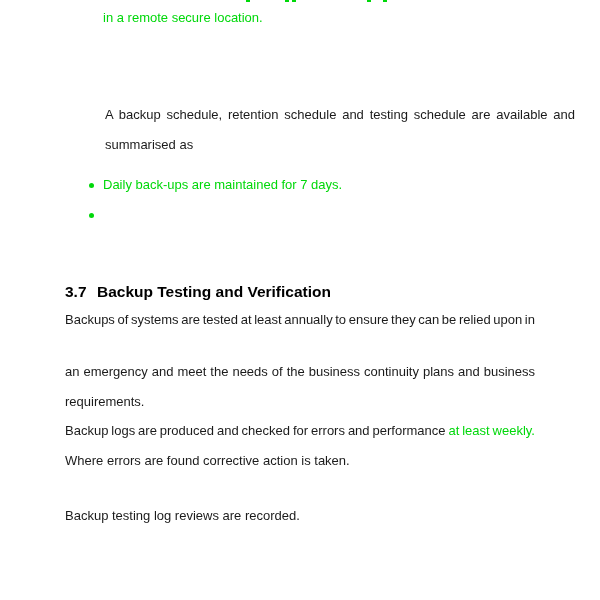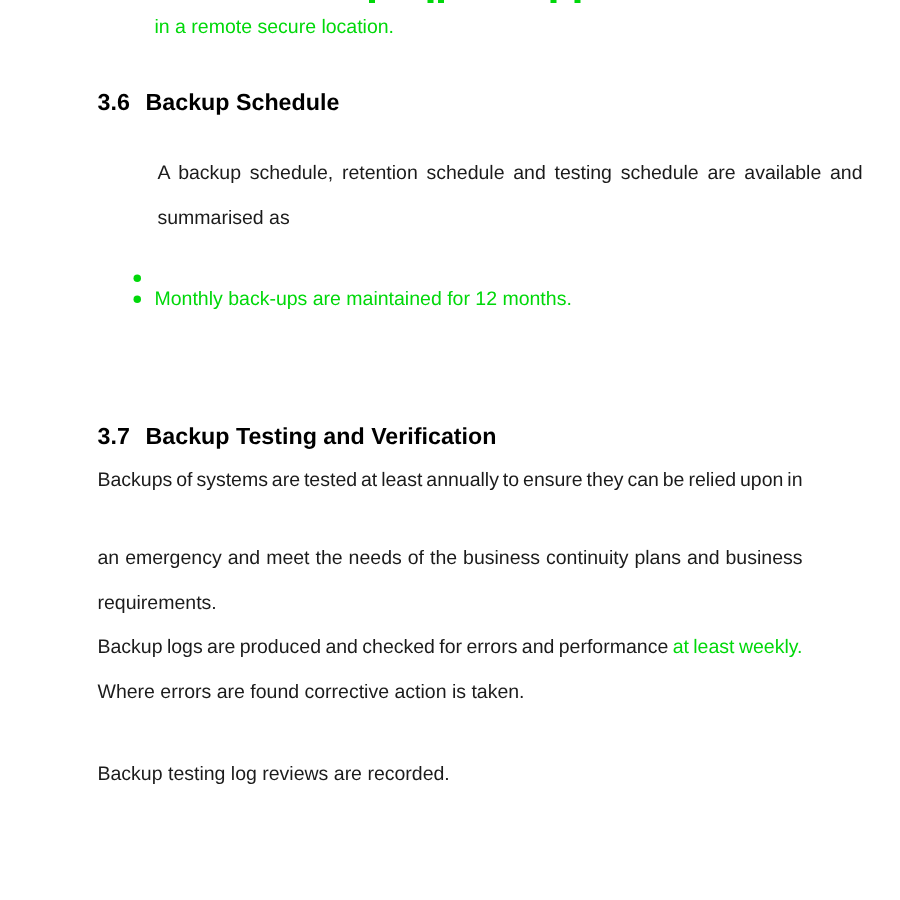--- a/index.html
+++ b/index.html
@@ -85,38 +85,35 @@
   <div class="descenders">
       <span style="left: 246px;"></span>
       <span style="left: 285px;"></span>
       <span style="left: 292px;"></span>
       <span style="left: 367px;"></span>
       <span style="left: 383px;"></span>
     </div>
 
   <div class="cont-line">in a remote secure location.</div>
 
-  <h2 class="h h36">
-    <span class="hnum">3.6</span><span>Backup Schedule</span>
-  </h2>
 
   <div class="para p36">
     <div class="line jline" style="word-spacing: 2.19062px;">
       <span class="measure">A backup schedule, retention schedule and testing schedule are available and</span>
     </div>
     <div class="line">summarised as</div>
   </div>
 
   <div class="bullets">
     <div class="bullet-line">
       <span class="dot"></span>
+      <span>Daily back-ups are maintained for 7 days.</span>
     </div>
     <div class="bullet-line">
       <span class="dot"></span>
-      <span>Monthly back-ups are maintained for 12 months.</span>
     </div>
   </div>
 
   <h2 class="h h37">
     <span class="hnum">3.7</span><span>Backup Testing and Verification</span>
   </h2>
 
   <div class="para p37a">
     <div class="line jline" style="word-spacing: -0.99375px;">
       <span class="measure">Backups of systems are tested at least annually to ensure they can be relied upon in</span>

